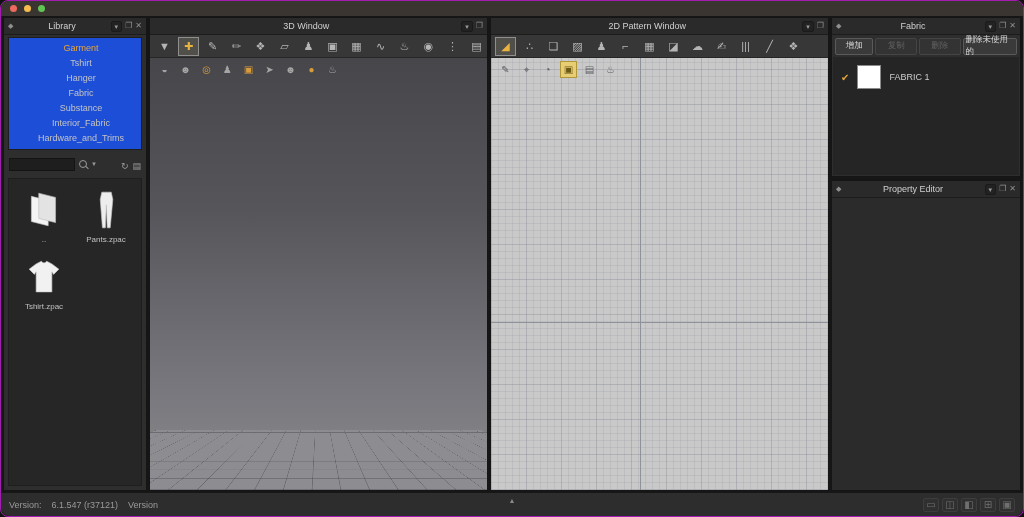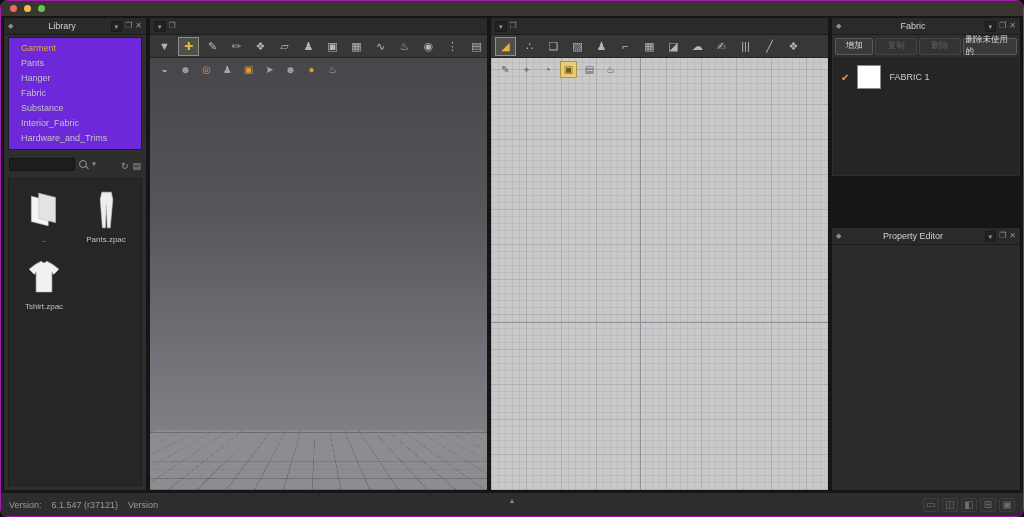--- a/index.html
+++ b/index.html
@@ -17,21 +17,21 @@
   .ph-title{flex:1;text-align:center;color:#d0d0d0;}
   .ph-caret{font-size:7px;color:#9a9a9a;background:#222;border:1px solid #1a1a1a;padding:0 3px;line-height:9px;border-radius:2px;}
   .ph-ico{color:#8f8f8f;font-size:8px;line-height:1;}
   .ph-dock{color:#8f8f8f;font-size:7px;}
 
   
   #library{left:2px;top:1px;bottom:1px;width:144px;}
   .lib-fav-row{display:flex;align-items:center;padding:3px 6px 2px 6px;color:#cccccc;font-size:9px;}
   .lib-fav-row .spacer{flex:1;}
   .fav-act{color:#9a9a9a;font-size:9px;margin-left:6px;}
-  .lib-list{margin:2px 4px;background:#6d28d9;border:1px solid #1e1e1e;padding:3px 0;}
+  .lib-list{margin:2px 4px;background:#1d4ed8;border:1px solid #1e1e1e;padding:3px 0;text-align:center;}
   .lib-item{font-size:9px;color:#c4c4c4;padding:2px 0 2px 12px;line-height:11px;}
   .lib-item.selected{color:#e5a33b;}
   .lib-search{display:flex;align-items:center;padding:3px 5px;gap:4px;}
   .search-input{width:58px;height:11px;background:#1e1e1e;border:1px solid #141414;color:#ccc;font-size:8px;padding:0 3px;}
   .mag{width:6px;height:6px;border:1px solid #999;border-radius:50%;position:relative;flex:0 0 auto;}
   .mag::after{content:"";position:absolute;width:4px;height:1px;background:#999;right:-3px;bottom:-1px;transform:rotate(45deg);}
   .mag-caret{font-size:6px;color:#999;}
   .lib-search .spacer{flex:1;}
   .search-act{color:#9a9a9a;font-size:9px;margin-left:4px;}
   .thumbs{flex:1;margin:2px 4px 4px 4px;background:#262626;border:1px solid #1e1e1e;padding:8px 4px;display:flex;flex-wrap:wrap;align-content:flex-start;}
@@ -67,21 +67,21 @@
   #fabric{left:830px;right:2px;top:1px;height:160px;}
   .fab-btnrow{flex:0 0 22px;display:flex;align-items:center;gap:2px;padding:0 3px;background:#2e2e2e;}
   .fab-btn{height:15px;border:1px solid #5a5a5a;background:#3a3a3a;color:#d8d8d8;font-size:8.5px;display:flex;align-items:center;justify-content:center;border-radius:2px;padding:0 2px;}
   .fab-btn.b0{flex:1.0;}.fab-btn.b1{flex:1.1;}.fab-btn.b2{flex:1.1;}.fab-btn.b3{flex:1.5;}
   .fab-btn.disabled{color:#616161;border-color:#454545;background:#333;font-family:Liberation Mono, monospace;}
   .fab-list{flex:1;margin:0 1px 1px 1px;background:#252525;padding-top:8px;}
   .fab-item{display:flex;align-items:center;gap:8px;padding:0 8px;}
   .fab-check{color:#e5a33b;font-size:10px;}
   .fab-swatch{width:22px;height:22px;background:#ffffff;border:1px solid #8a8a8a;}
   .fab-name{color:#cccccc;font-size:9px;}
-  #propeditor{left:830px;right:2px;top:164px;bottom:1px;margin-top:47px;}
+  #propeditor{left:830px;right:2px;top:164px;bottom:1px;}
   .prop-body{flex:1;background:#2b2b2b;}
 
   
   .statusbar{position:absolute;left:0;right:0;bottom:0;height:24px;background:#2d2d2d;border-top:1px solid #171717;display:flex;align-items:center;color:#9a9a9a;font-size:9px;padding:0 8px;box-sizing:border-box;border-radius:0 0 9px 9px;}
   .sb-left{display:flex;gap:10px;}
   .sb-center{position:absolute;left:50%;transform:translateX(-50%);color:#8a8a8a;font-size:7px;top:4px;}
   .sb-right{margin-left:auto;display:flex;gap:3px;}
   .sb-ico{width:14px;height:12px;display:flex;align-items:center;justify-content:center;color:#6f6f6f;font-size:10px;border:1px solid #3d3d3d;background:#303030;border-radius:2px;}
 </style>
 </head>
@@ -100,21 +100,21 @@
     <div class="panel" id="library" data-name="library-panel">
       <div class="panel-header" data-name="library-panel-header">
         <span class="ph-dock" data-name="dock-icon">◆</span>
         <span class="ph-title" data-name="library-panel-title">Library</span>
         <span class="ph-caret" data-name="panel-menu-dropdown">▾</span>
         <span class="ph-ico" data-name="float-panel-icon">❐</span>
         <span class="ph-ico" data-name="close-panel-icon">✕</span>
       </div>
       <div class="lib-list" data-name="library-category-list">
         <div class="lib-item selected" data-name="library-category-item">Garment</div>
-          <div class="lib-item" data-name="library-category-item">Pants</div>
+          <div class="lib-item" data-name="library-category-item">Tshirt</div>
           <div class="lib-item" data-name="library-category-item">Hanger</div>
           <div class="lib-item" data-name="library-category-item">Fabric</div>
           <div class="lib-item" data-name="library-category-item">Substance</div>
           <div class="lib-item" data-name="library-category-item">Interior_Fabric</div>
           <div class="lib-item" data-name="library-category-item">Hardware_and_Trims</div>
       </div>
       <div class="lib-search" data-name="library-search-row">
         <input class="search-input" data-name="search-input" placeholder="" style="">
         <span class="mag" data-name="search-icon"></span>
         <span class="mag-caret" data-name="search-options-dropdown">▼</span>
@@ -149,20 +149,21 @@
                 <path d="M15 5 L21 2 Q24 6 27 2 L33 5 L41 11 L35 17 L33 14 L33 37 L15 37 L15 14 L13 17 L7 11 Z" fill="#f1f1f1" stroke="#c8c8c8" stroke-width="0.7"></path>
               </svg>
             </span>
             <span class="tlabel" data-name="thumbnail-label">Tshirt.zpac</span>
           </div>
       </div>
     </div>
 
     <div class="panel" id="win3d" data-name="3d-window-panel">
       <div class="panel-header" data-name="3d-window-header">
+        <span class="ph-title" data-name="3d-window-title">3D Window</span>
         <span class="ph-caret" data-name="3d-window-dropdown">▾</span>
         <span class="ph-ico" data-name="float-panel-icon">❐</span>
       </div>
       <div class="toolbar" data-name="3d-toolbar">
         <span class="tool" data-name="simulate-icon">▼</span>
           <span class="tool selected" data-name="select-move-icon">✚</span>
           <span class="tool" data-name="pin-pen-icon">✎</span>
           <span class="tool" data-name="sewing-pen-icon">✏</span>
           <span class="tool" data-name="arrangement-pieces-icon">❖</span>
           <span class="tool" data-name="fold-arrangement-icon">▱</span>
@@ -189,20 +190,21 @@
             <span class="otool" data-name="stand-toggle-icon">♨</span>
         </div>
         <div class="floor-wrap" data-name="3d-floor">
             <div class="floor"></div>
           </div>
       </div>
     </div>
 
     <div class="panel" id="win2d" data-name="2d-pattern-window-panel">
       <div class="panel-header" data-name="2d-window-header">
+        <span class="ph-title" data-name="2d-window-title">2D Pattern Window</span>
         <span class="ph-caret" data-name="2d-window-dropdown">▾</span>
         <span class="ph-ico" data-name="float-panel-icon">❐</span>
       </div>
       <div class="toolbar" data-name="2d-toolbar">
         <span class="tool selected" data-name="transform-pattern-icon">◢</span>
           <span class="tool" data-name="edit-pattern-icon">∴</span>
           <span class="tool" data-name="pattern-shapes-icon">❏</span>
           <span class="tool" data-name="image-icon">▨</span>
           <span class="tool" data-name="mannequin-icon">♟</span>
           <span class="tool" data-name="sewing-machine-icon">⌐</span>

